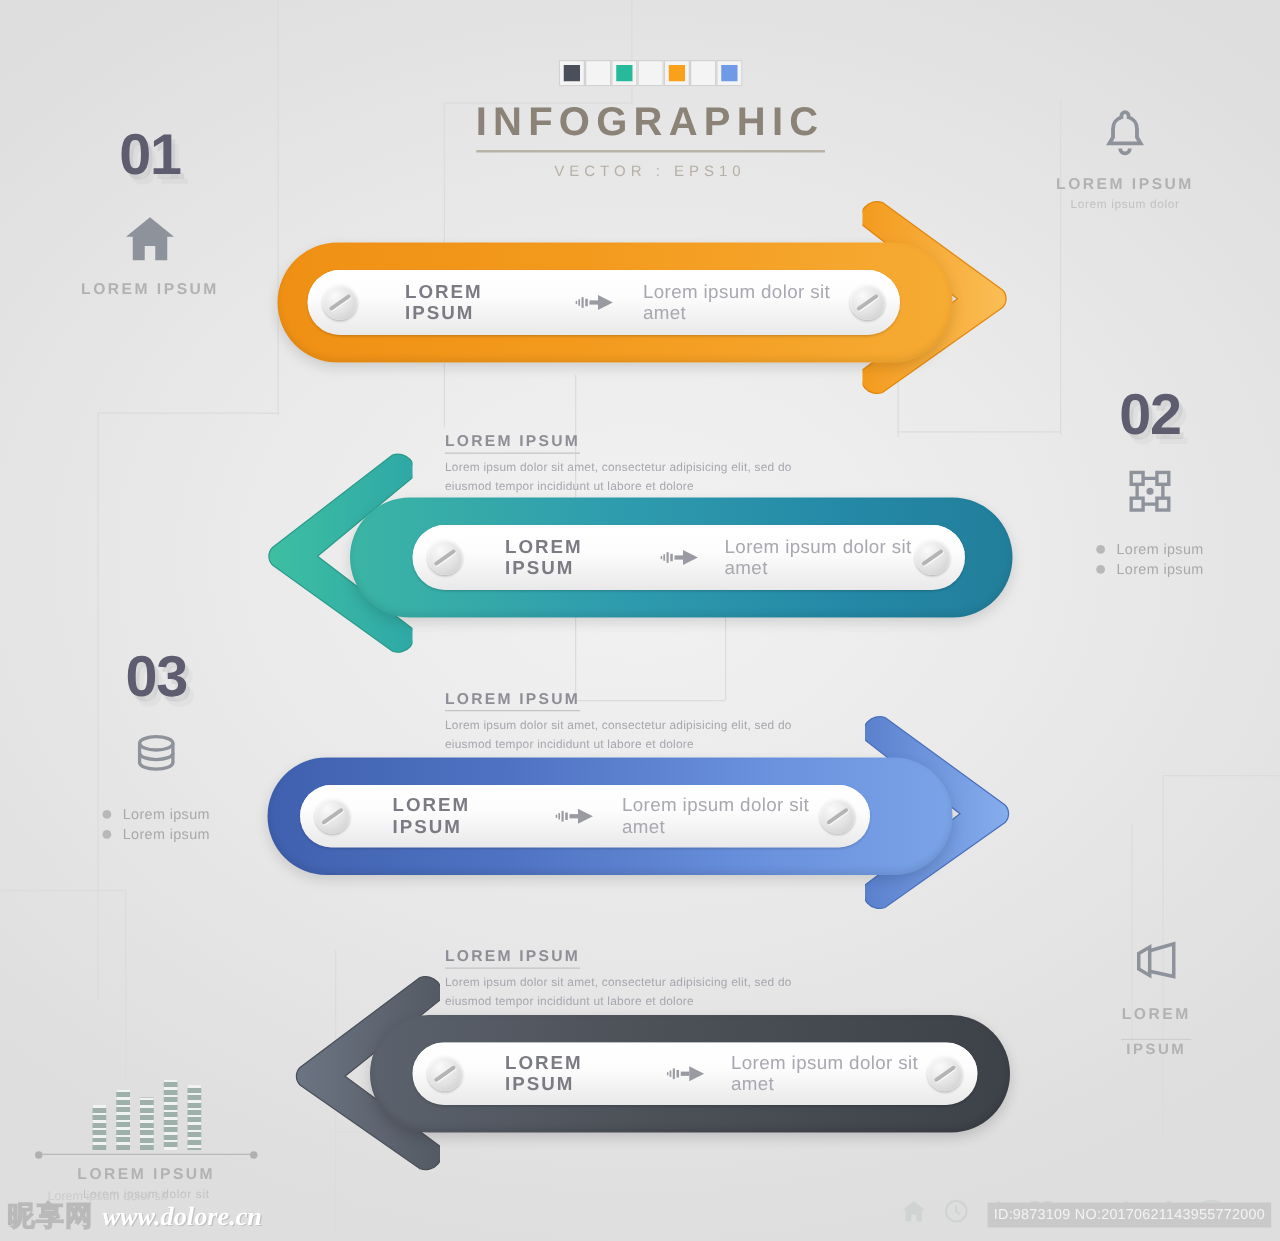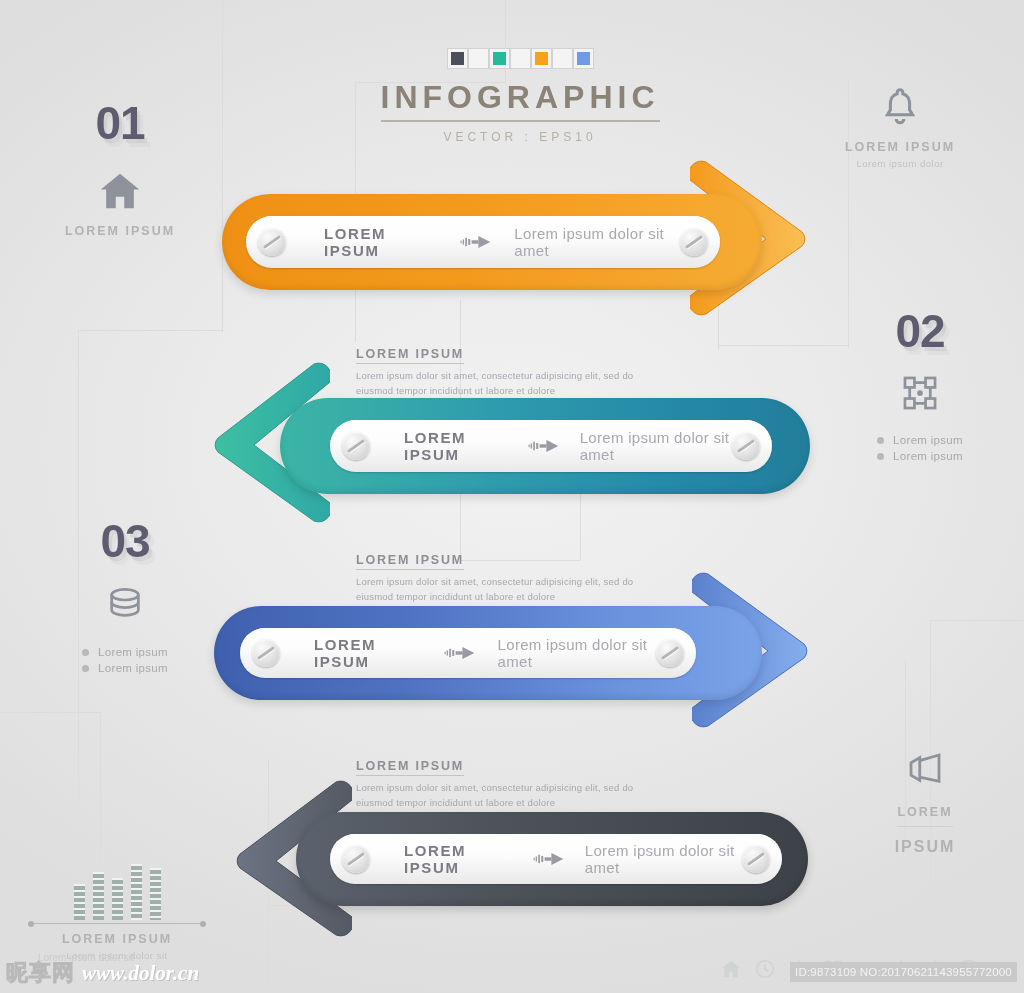--- a/index.html
+++ b/index.html
@@ -45,21 +45,21 @@
   .sicon { margin:22px auto 10px; width:46px; height:46px; color:#8d929b; }
   .sicon svg { width:100%; height:100%; display:block; }
   .slabel { font-size:12.5px; letter-spacing:2px; color:#b2b2b2; font-weight:bold; }
   .ssub { font-size:9.5px; color:#c2c2c2; margin-top:4px; letter-spacing:.5px; }
   .bullets { margin-top:6px; text-align:left; display:inline-block; }
   .bullets div { font-size:11.5px; color:#a9a9a9; margin:4px 0; letter-spacing:.3px; }
   .bullets div::before {
     content:""; display:inline-block; width:7px; height:7px; border-radius:50%;
     background:#b8b8b8; margin-right:9px; vertical-align:middle;
   }
-  .slabel-ul { border-bottom:1px solid #cfcfcf; padding-bottom:7px; display:inline-block; }
+  .slabel-ul { border-bottom:1px solid #cfcfcf; padding-bottom:13px; display:inline-block; }
 
   
   .row { position:absolute; }
   .desc { position:absolute; }
   .desc-title {
     font-size:12.5px; letter-spacing:1.8px; color:#8e8e96; font-weight:bold;
     border-bottom:1px solid #c4c4c8; padding-bottom:2px; display:inline-block;
   }
   .desc-body { font-size:9.5px; color:#a6a6ae; line-height:1.55; margin-top:5px; letter-spacing:.2px; }
 
@@ -232,21 +232,21 @@
 </div>
 
 <div class="side" style="left:850px; top:730px; width:150px;">
   <div class="sicon" style="width:42px;height:42px;margin:18px auto 12px;">
     <svg viewBox="0 0 24 24" fill="none" stroke="currentColor" stroke-width="1.6">
       <path d="M4 8.5v7l5 3V5.5l-5 3z"></path>
         <path d="M9 7.2 20 4v15L9 16.6"></path>
     </svg>
   </div>
   <div class="slabel slabel-ul">LOREM</div>
-  <div class="slabel" style="font-size:16px;margin-top:11px;">IPSUM</div>
+  <div class="slabel" style="font-size:12px;margin-top:0;">IPSUM</div>
 </div>
 
 <div class="row">
   <div class="head" style="left:690px; top:148px;">
     <svg width="130" height="180" viewBox="0 0 130 180">
       <defs>
           <linearGradient id="gO" x1="0" y1="0" x2="1" y2="0">
         <stop offset="0" stop-color="#f39a1d"></stop>
             <stop offset="1" stop-color="#fbbe55"></stop>
           </linearGradient>
@@ -447,14 +447,14 @@
         <ellipse cx="12" cy="6" rx="8" ry="3"></ellipse>
         <path d="M4 6v12c0 1.66 3.58 3 8 3s8-1.34 8-3V6"></path>
       </svg>
     </span>
 </div>
 <div id="idtag">ID:9873109 NO:20170621143955772000</div>
 
 <div id="wm-sub">Lorem ipsum dolor sit</div>
 <div id="watermark">
   <span id="wm-cn">昵享网</span>
-  <span id="wm-url">www.dolor.cn</span>
+  <span id="wm-url">www.dolore.cn</span>
 </div>
 
 </body></html>

